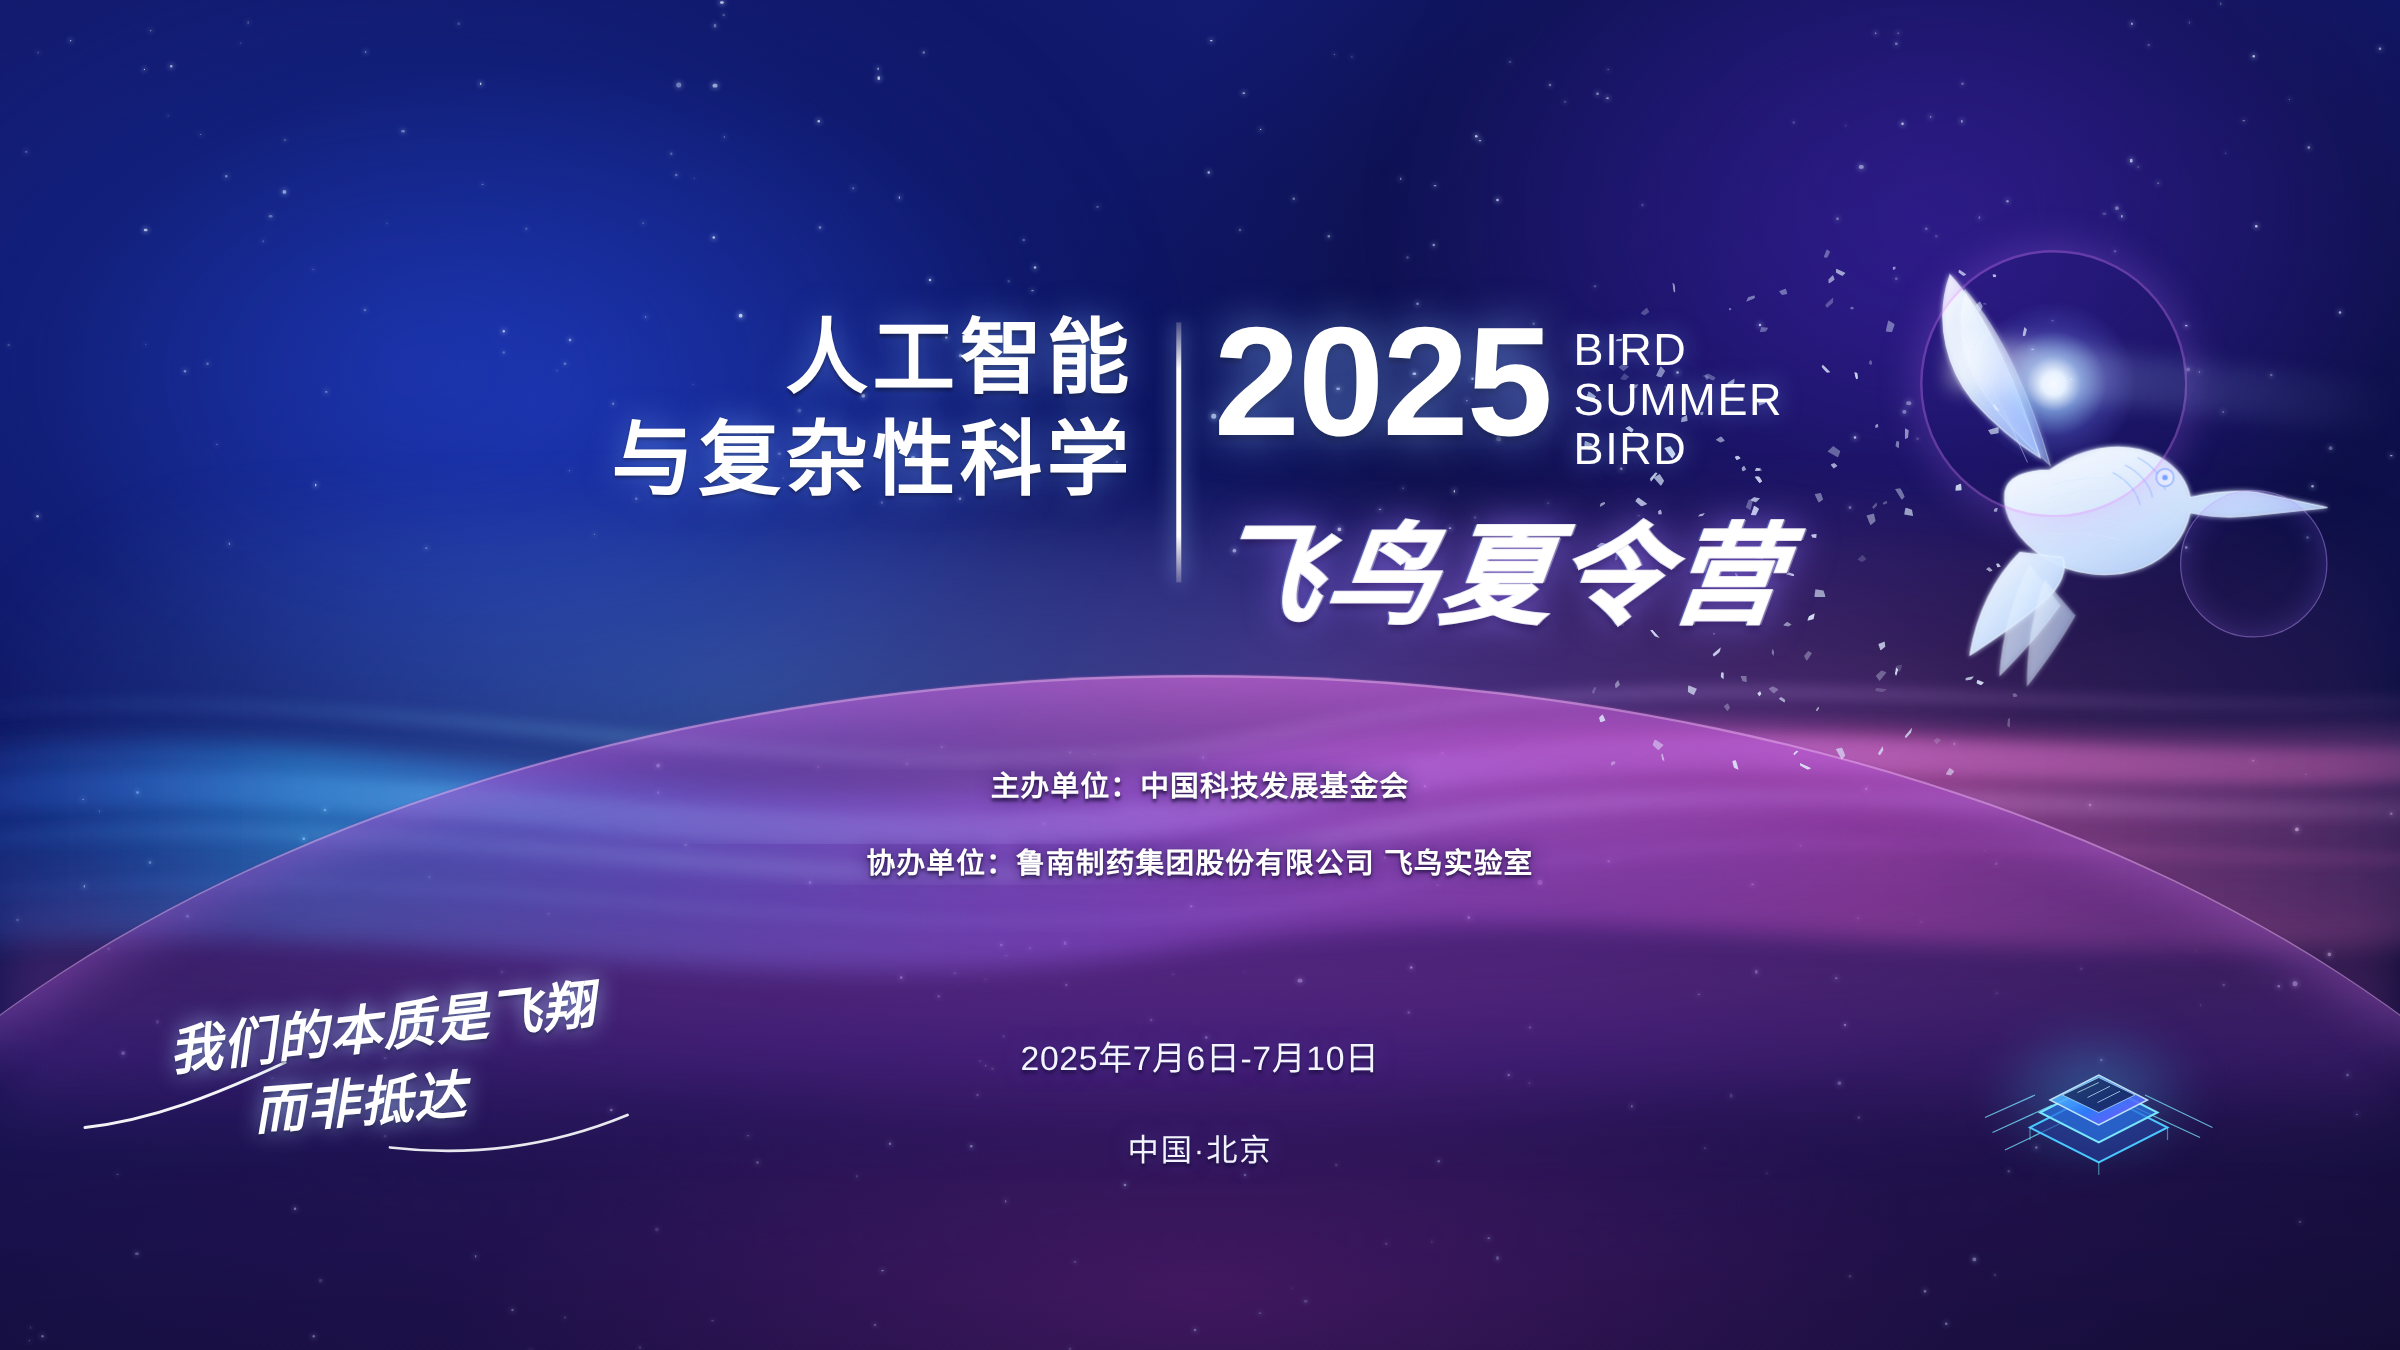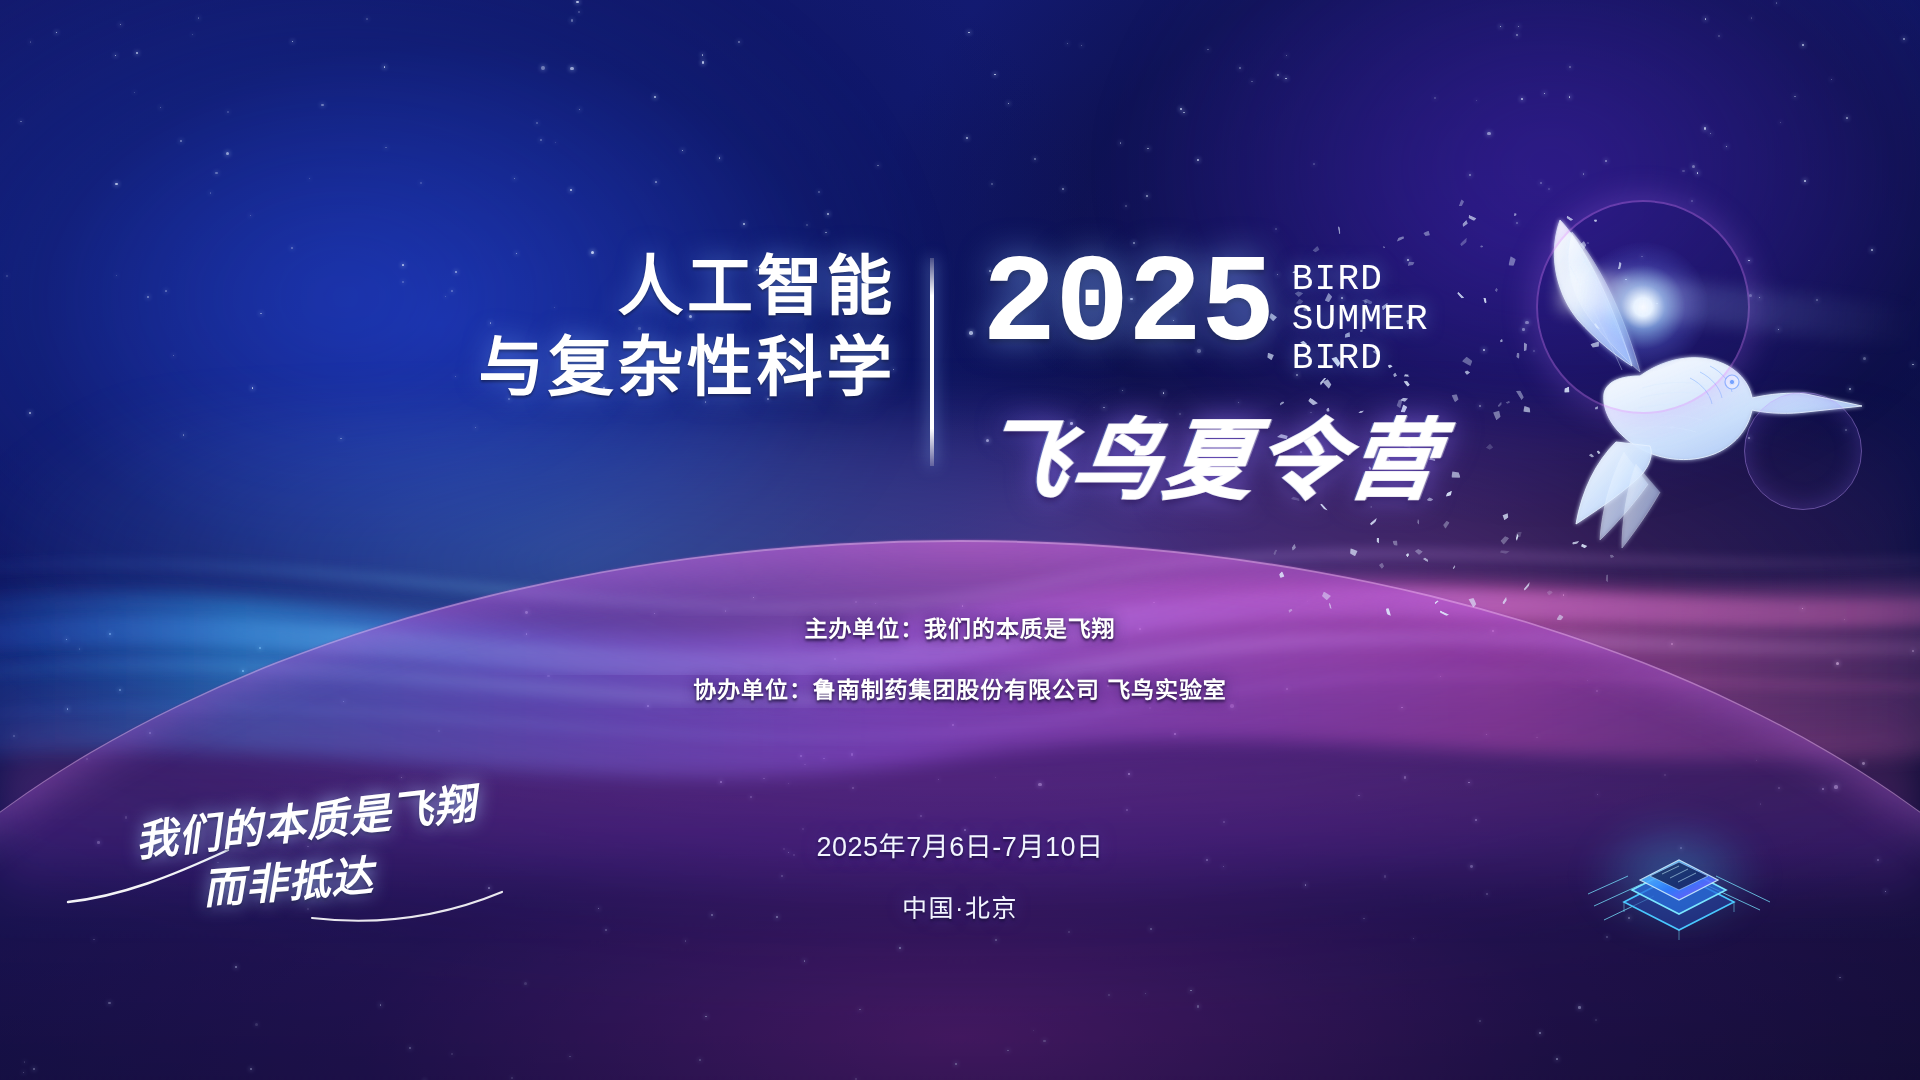--- a/index.html
+++ b/index.html
@@ -92,21 +92,21 @@
     text-shadow:0 0 26px rgba(120,170,255,.55), 0 2px 3px rgba(0,0,20,.55);
   }
   .title-cn .ln2 { margin-top:12px; }
 
   .divider {
     width:4px; height:208px; margin-top:6px; flex:0 0 auto;
     background:linear-gradient(to bottom, rgba(255,255,255,.25), #ffffff 18%, #ffffff 82%, rgba(255,255,255,.25));
     box-shadow:0 0 16px rgba(150,195,255,.8);
   }
 
-  .title-en { padding-left:48px;font-family:Liberation Mono, monospace; }
+  .title-en { padding-left:26px; }
   .yearrow { display:flex; align-items:flex-start; gap:18px; }
   .year {
     font-size:124px; font-weight:700; color:#fff; line-height:.88;
     letter-spacing:-.012em;
     text-shadow:0 0 34px rgba(130,180,255,.65), 0 3px 4px rgba(0,0,25,.5);
   }
   .en-stack {
     margin-top:8px; color:#fff; line-height:1.10;
     font-size:36px; font-weight:400; letter-spacing:.035em;
     text-shadow:0 0 18px rgba(130,180,255,.55);
@@ -140,21 +140,21 @@
   
   .when {
     position:absolute; left:0; top:825px; width:1920px;
     text-align:center; color:#f2f5ff;
   }
   .when .date {
     font-size:27px; letter-spacing:.02em; font-weight:400;
     text-shadow:0 0 16px rgba(80,60,160,.8), 0 2px 3px rgba(0,0,20,.6);
   }
   .when .place {
-    margin-top:24px; font-size:25px; letter-spacing:.06em; font-weight:400;
+    margin-top:36px; font-size:25px; letter-spacing:.06em; font-weight:400;
     text-shadow:0 0 16px rgba(80,60,160,.8), 0 2px 3px rgba(0,0,20,.6);
   }
 
   
   .slogan {
     position:absolute; left:62px; top:780px; width:460px; height:150px;
     color:#ffffff; pointer-events:none;
   }
   .slogan .cal {
     position:absolute; white-space:nowrap;
@@ -816,21 +816,21 @@
           <span>BIRD</span>
           <span>SUMMER</span>
           <span>BIRD</span>
         </div>
       </div>
       <div class="camp-cn">飞鸟夏令营</div>
     </div>
   </div>
 
   <div class="orgs">
-    <div class="org">主办单位：我们的本质是飞翔</div>
+    <div class="org">主办单位：中国科技发展基金会</div>
     <div class="org">协办单位：鲁南制药集团股份有限公司  飞鸟实验室</div>
   </div>
 
   <div class="when">
     <div class="date">2025年7月6日-7月10日</div>
     <div class="place">中国·北京</div>
   </div>
 
   <div class="slogan">
     <svg width="460" height="150" aria-hidden="true">

